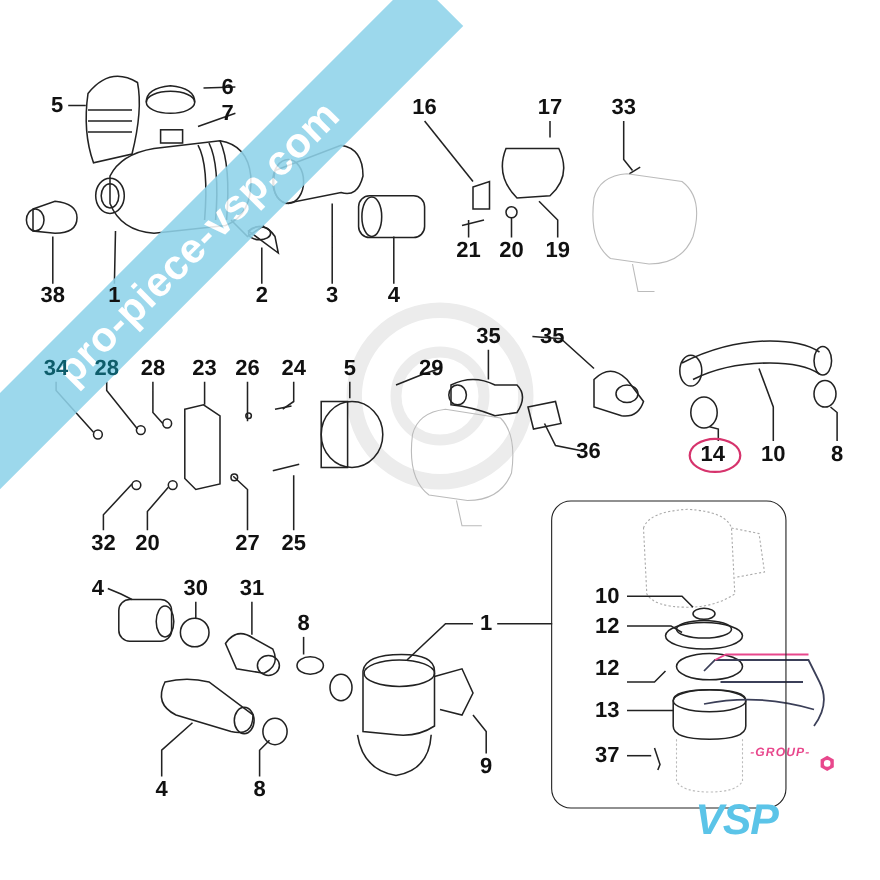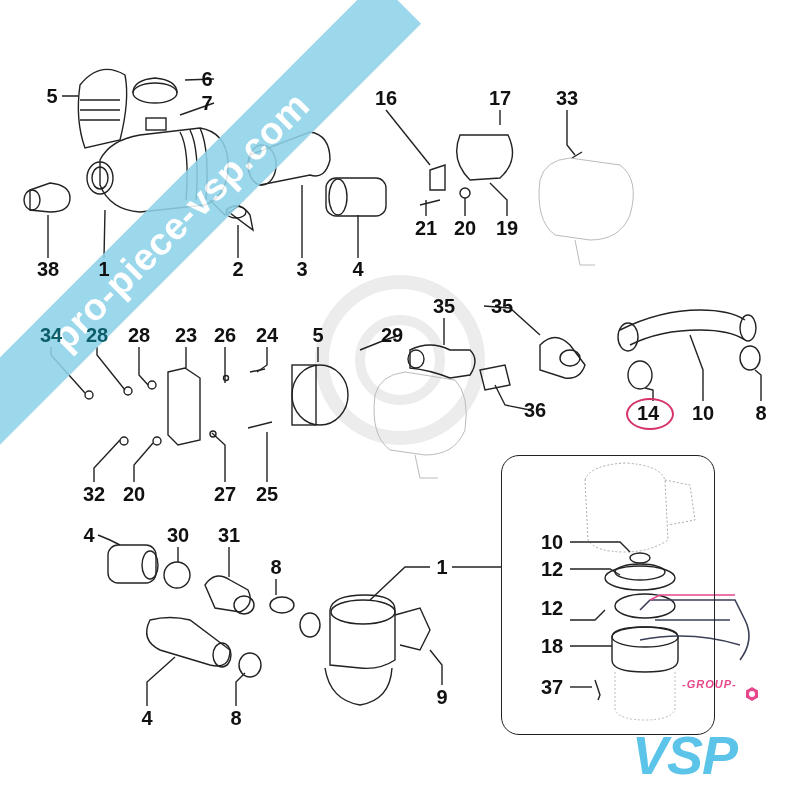--- a/index.html
+++ b/index.html
@@ -9,21 +9,21 @@
   .callout.teal{color:#0e5d6b;}
   .copyright{position:absolute;left:168px;top:488px;font-family:"Liberation Sans",sans-serif;font-size:38px;font-weight:bold;color:#e6e6e6;letter-spacing:1px;white-space:nowrap;}
   .copyright .brand{font-style:italic;margin-left:12px;}
   .band{position:absolute;left:-130px;top:190px;width:620px;height:62px;background:#8fd3ea;opacity:0.88;transform:rotate(-45deg);transform-origin:center;display:flex;align-items:center;justify-content:center;}
   .band span{font-family:"Liberation Sans",sans-serif;font-size:38px;font-weight:bold;color:#ffffff;letter-spacing:0.5px;white-space:nowrap;}
   .highlight-ring{position:absolute;left:626px;top:398px;width:44px;height:28px;border:2px solid #d6336c;border-radius:50%;}
   .inset{position:absolute;left:501px;top:455px;width:212px;height:278px;border:1.5px solid #222;border-radius:18px;}
   .logo{position:absolute;left:622px;top:672px;width:150px;height:110px;}
   .logo .group{position:absolute;left:60px;top:6px;font-size:11px;font-style:italic;color:#e8478c;font-weight:bold;letter-spacing:1px;}
   .logo .pro{position:absolute;left:10px;top:10px;font-size:54px;font-style:italic;font-weight:bold;color:#3b3f58;letter-spacing:-2px;}
-  .logo .vsp{position:absolute;left:10px;top:52px;font-size:54px;font-style:italic;font-weight:bold;color:#5bc4e8;letter-spacing:-1px;}
+  .logo .vsp{position:absolute;left:10px;top:52px;font-size:39px;font-style:italic;font-weight:bold;color:#5bc4e8;letter-spacing:-1px;}
   .logo .nut{position:absolute;left:122px;top:14px;width:16px;height:16px;}
   svg{position:absolute;left:0;top:0;}
 </style>
 </head>
 <body>
 
 <div class="canvas">
 
   <svg width="800" height="800" viewBox="0 0 800 800" fill="none" stroke="#222" stroke-width="1.4">
 
@@ -207,21 +207,21 @@
     <div class="callout" style="left:178px;top:535px">30</div>
     <div class="callout" style="left:229px;top:535px">31</div>
     <div class="callout" style="left:276px;top:567px">8</div>
     <div class="callout" style="left:442px;top:567px">1</div>
     <div class="callout" style="left:147px;top:718px">4</div>
     <div class="callout" style="left:236px;top:718px">8</div>
     <div class="callout" style="left:442px;top:697px">9</div>
     <div class="callout" style="left:552px;top:542px">10</div>
     <div class="callout" style="left:552px;top:569px">12</div>
     <div class="callout" style="left:552px;top:608px">12</div>
-    <div class="callout" style="left:552px;top:646px">18</div>
+    <div class="callout" style="left:552px;top:646px">13</div>
     <div class="callout" style="left:552px;top:687px">37</div>
   </div>
 
   <div class="logo">
     <span class="group">-GROUP-</span>
     <span class="vsp">VSP</span>
     <svg class="nut" viewBox="0 0 16 16">
       <polygon points="8,1 14,4.5 14,11.5 8,15 2,11.5 2,4.5" fill="#e8478c"></polygon>
       <circle cx="8" cy="8" r="3" fill="#fff"></circle>
     </svg>

